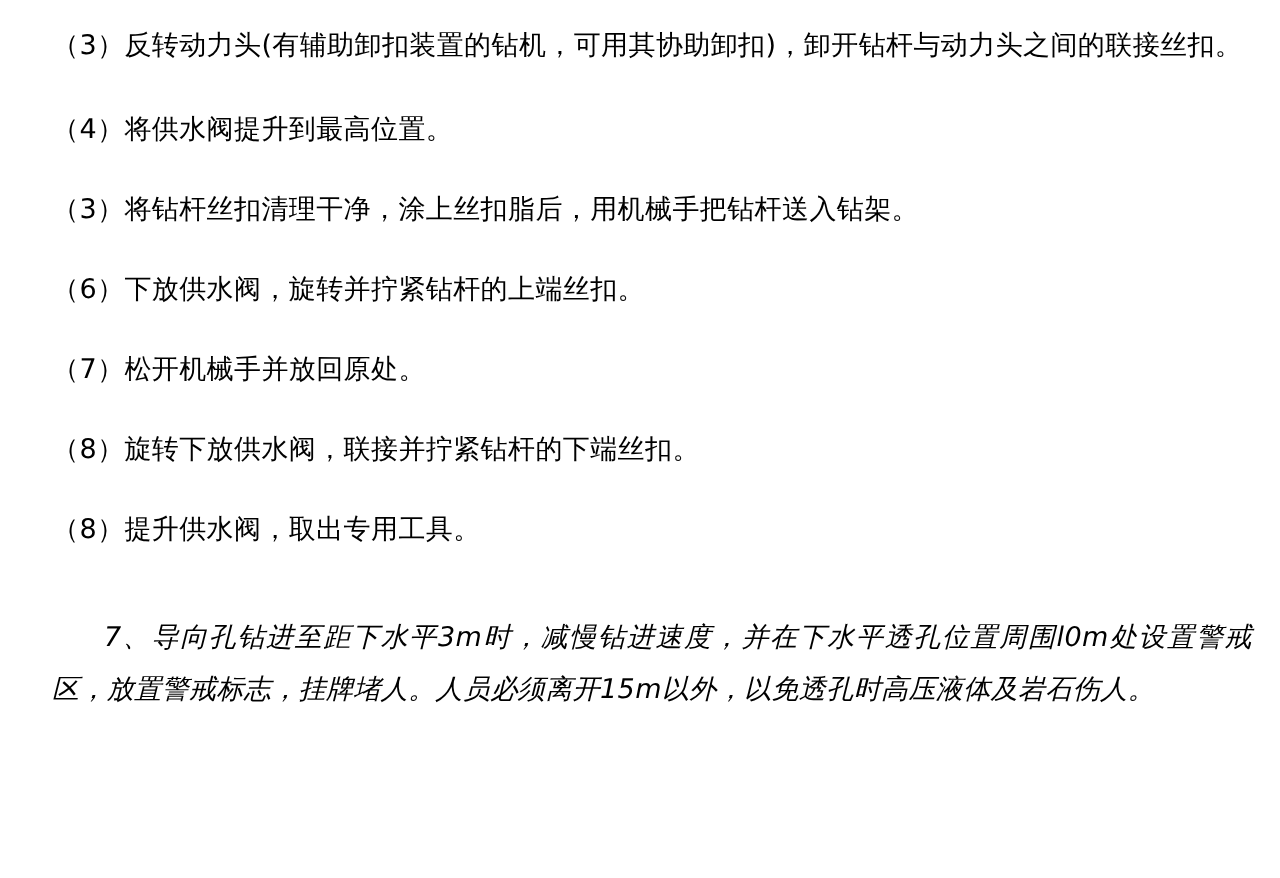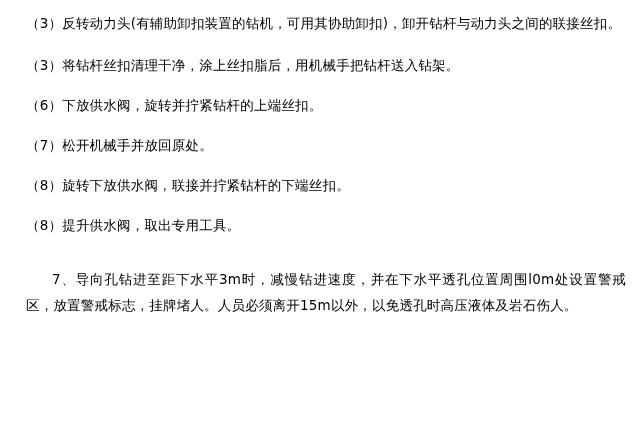--- a/index.html
+++ b/index.html
@@ -30,29 +30,31 @@
     word-break: break-all;
   }
   .para.first {
     margin-bottom: 16px;
   }
   .indent {
     text-indent: 26px;
   }
   .last-para {
     margin-top: 28px;
+    font-style: italic;
   }
 </style>
 </head>
 <body>
 
 <div class="page">
 
   <p class="para first">（3）反转动力头(有辅助卸扣装置的钻机，可用其协助卸扣)，卸开钻杆与动力头之间的联接丝扣。</p>
 
+  <p class="para">（4）将供水阀提升到最高位置。</p>
 
   <p class="para">（3）将钻杆丝扣清理干净，涂上丝扣脂后，用机械手把钻杆送入钻架。</p>
 
   <p class="para">（6）下放供水阀，旋转并拧紧钻杆的上端丝扣。</p>
 
   <p class="para">（7）松开机械手并放回原处。</p>
 
   <p class="para">（8）旋转下放供水阀，联接并拧紧钻杆的下端丝扣。</p>
 
   <p class="para">（8）提升供水阀，取出专用工具。</p>

